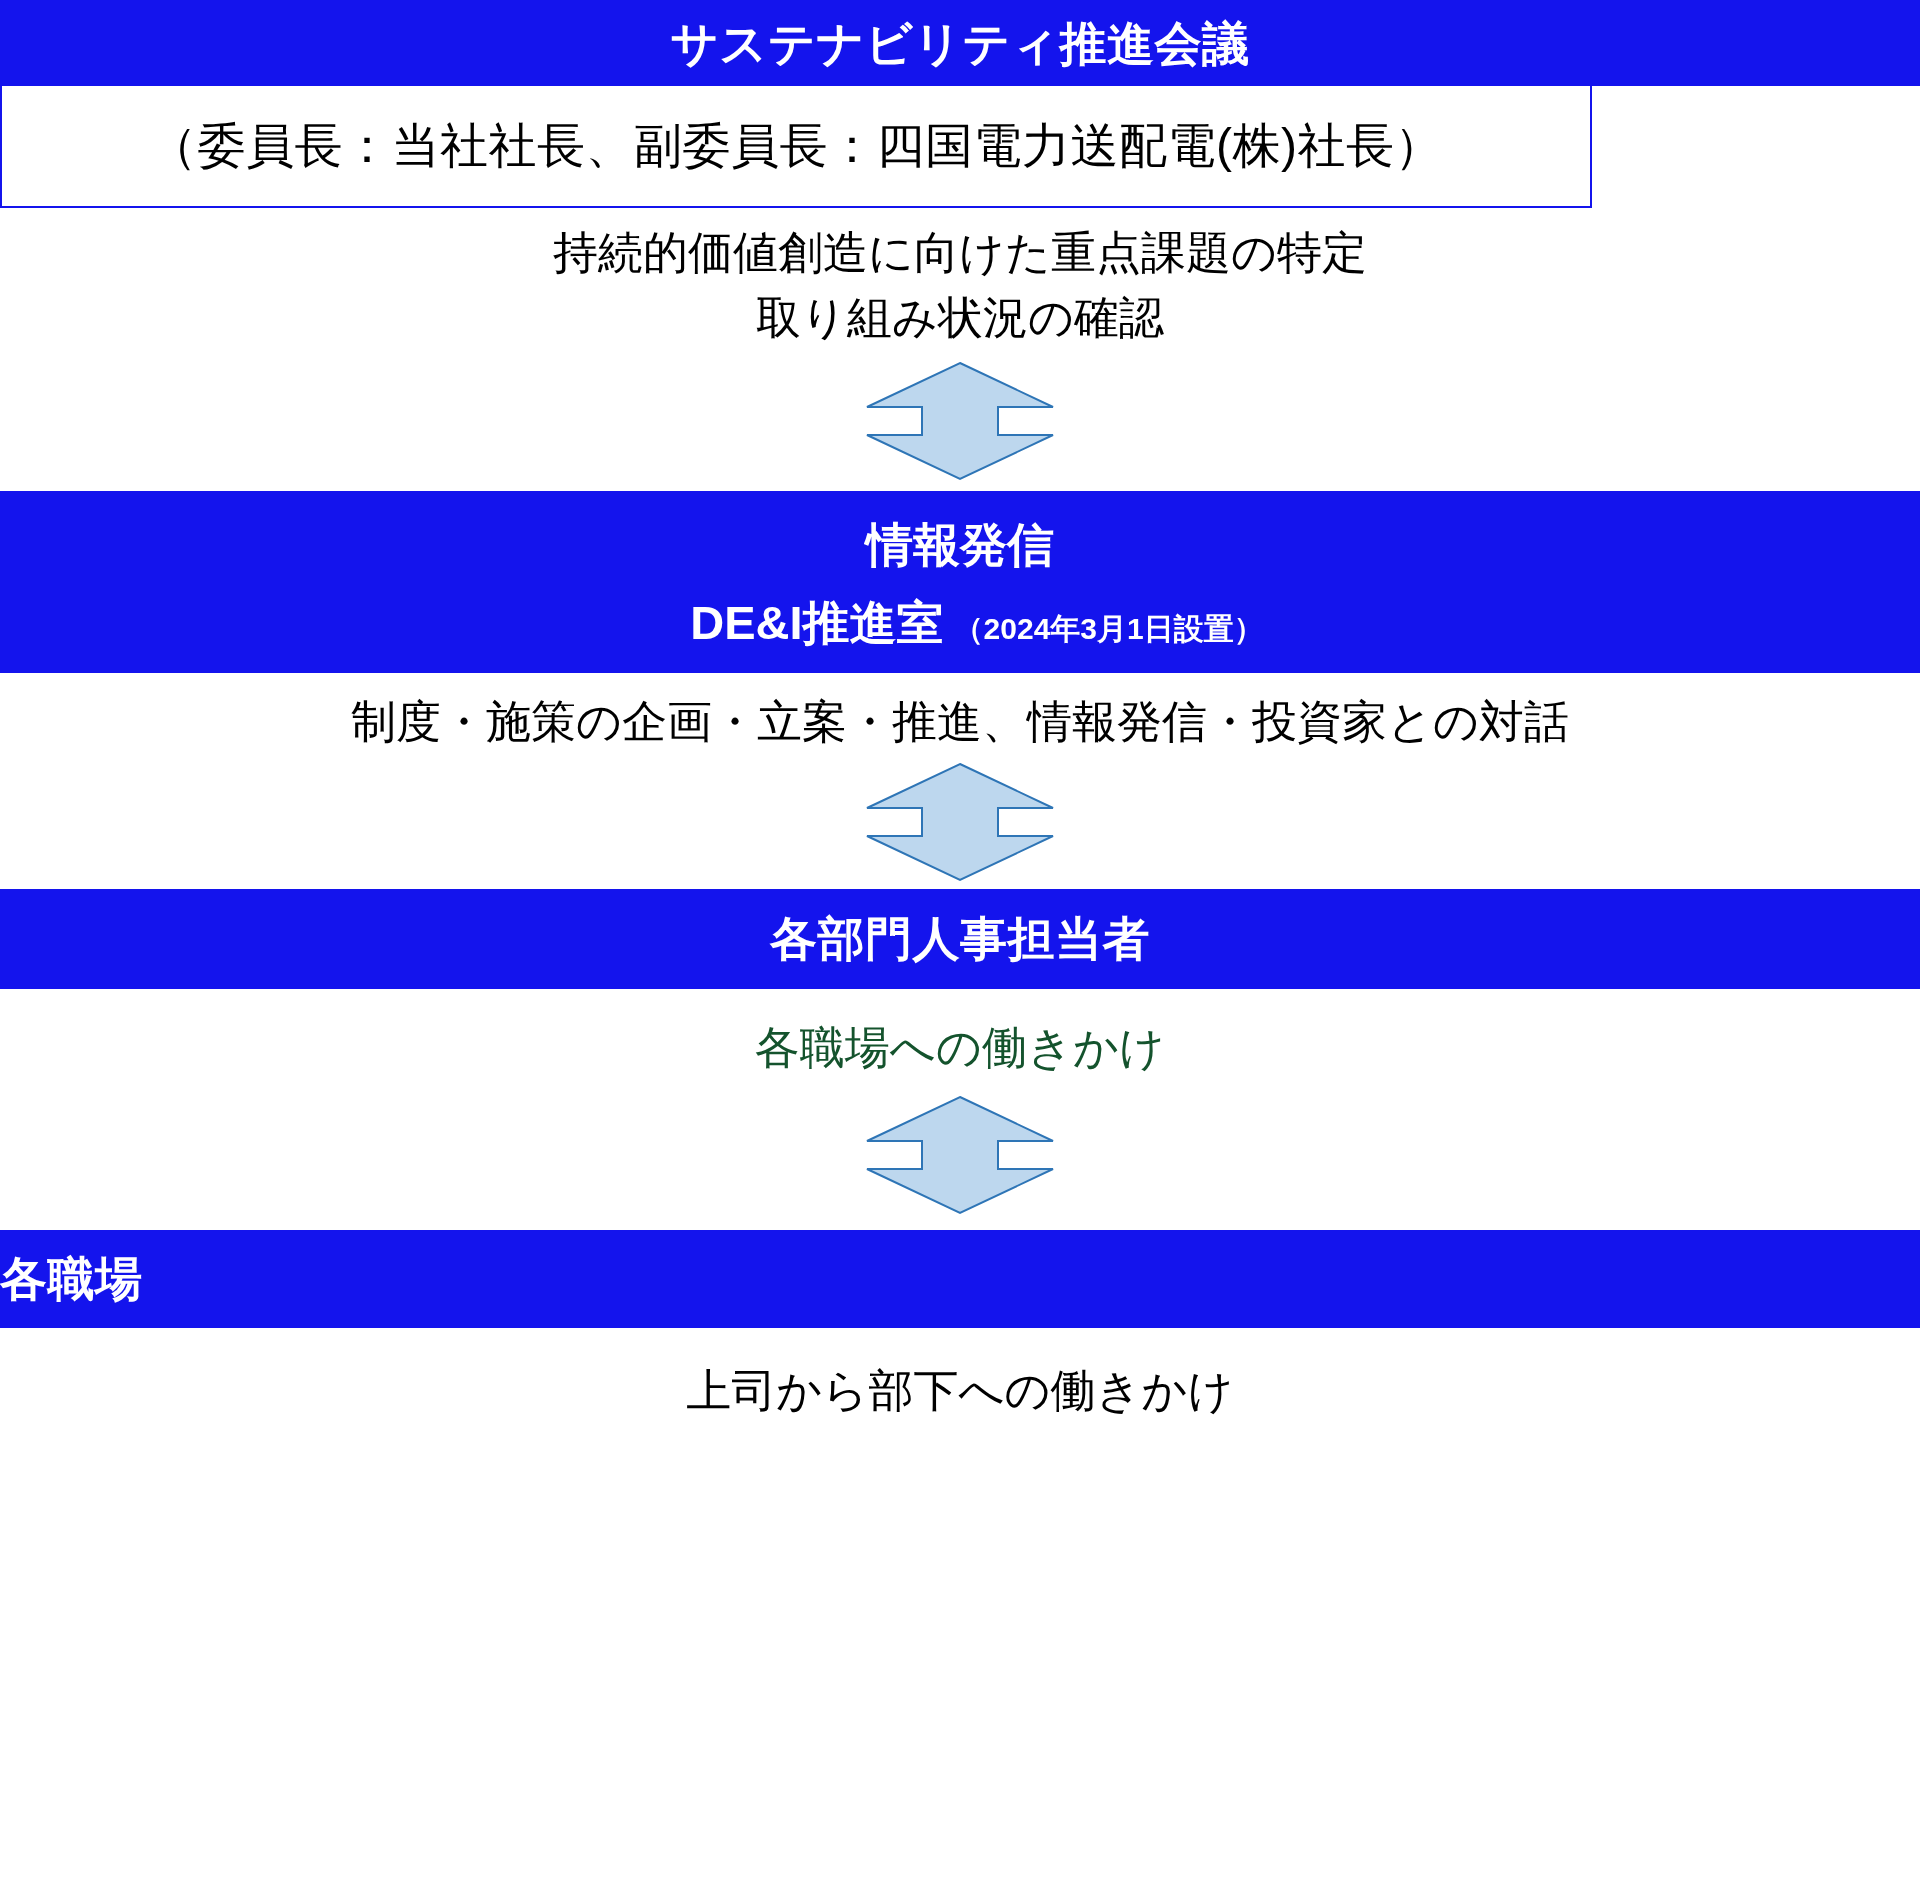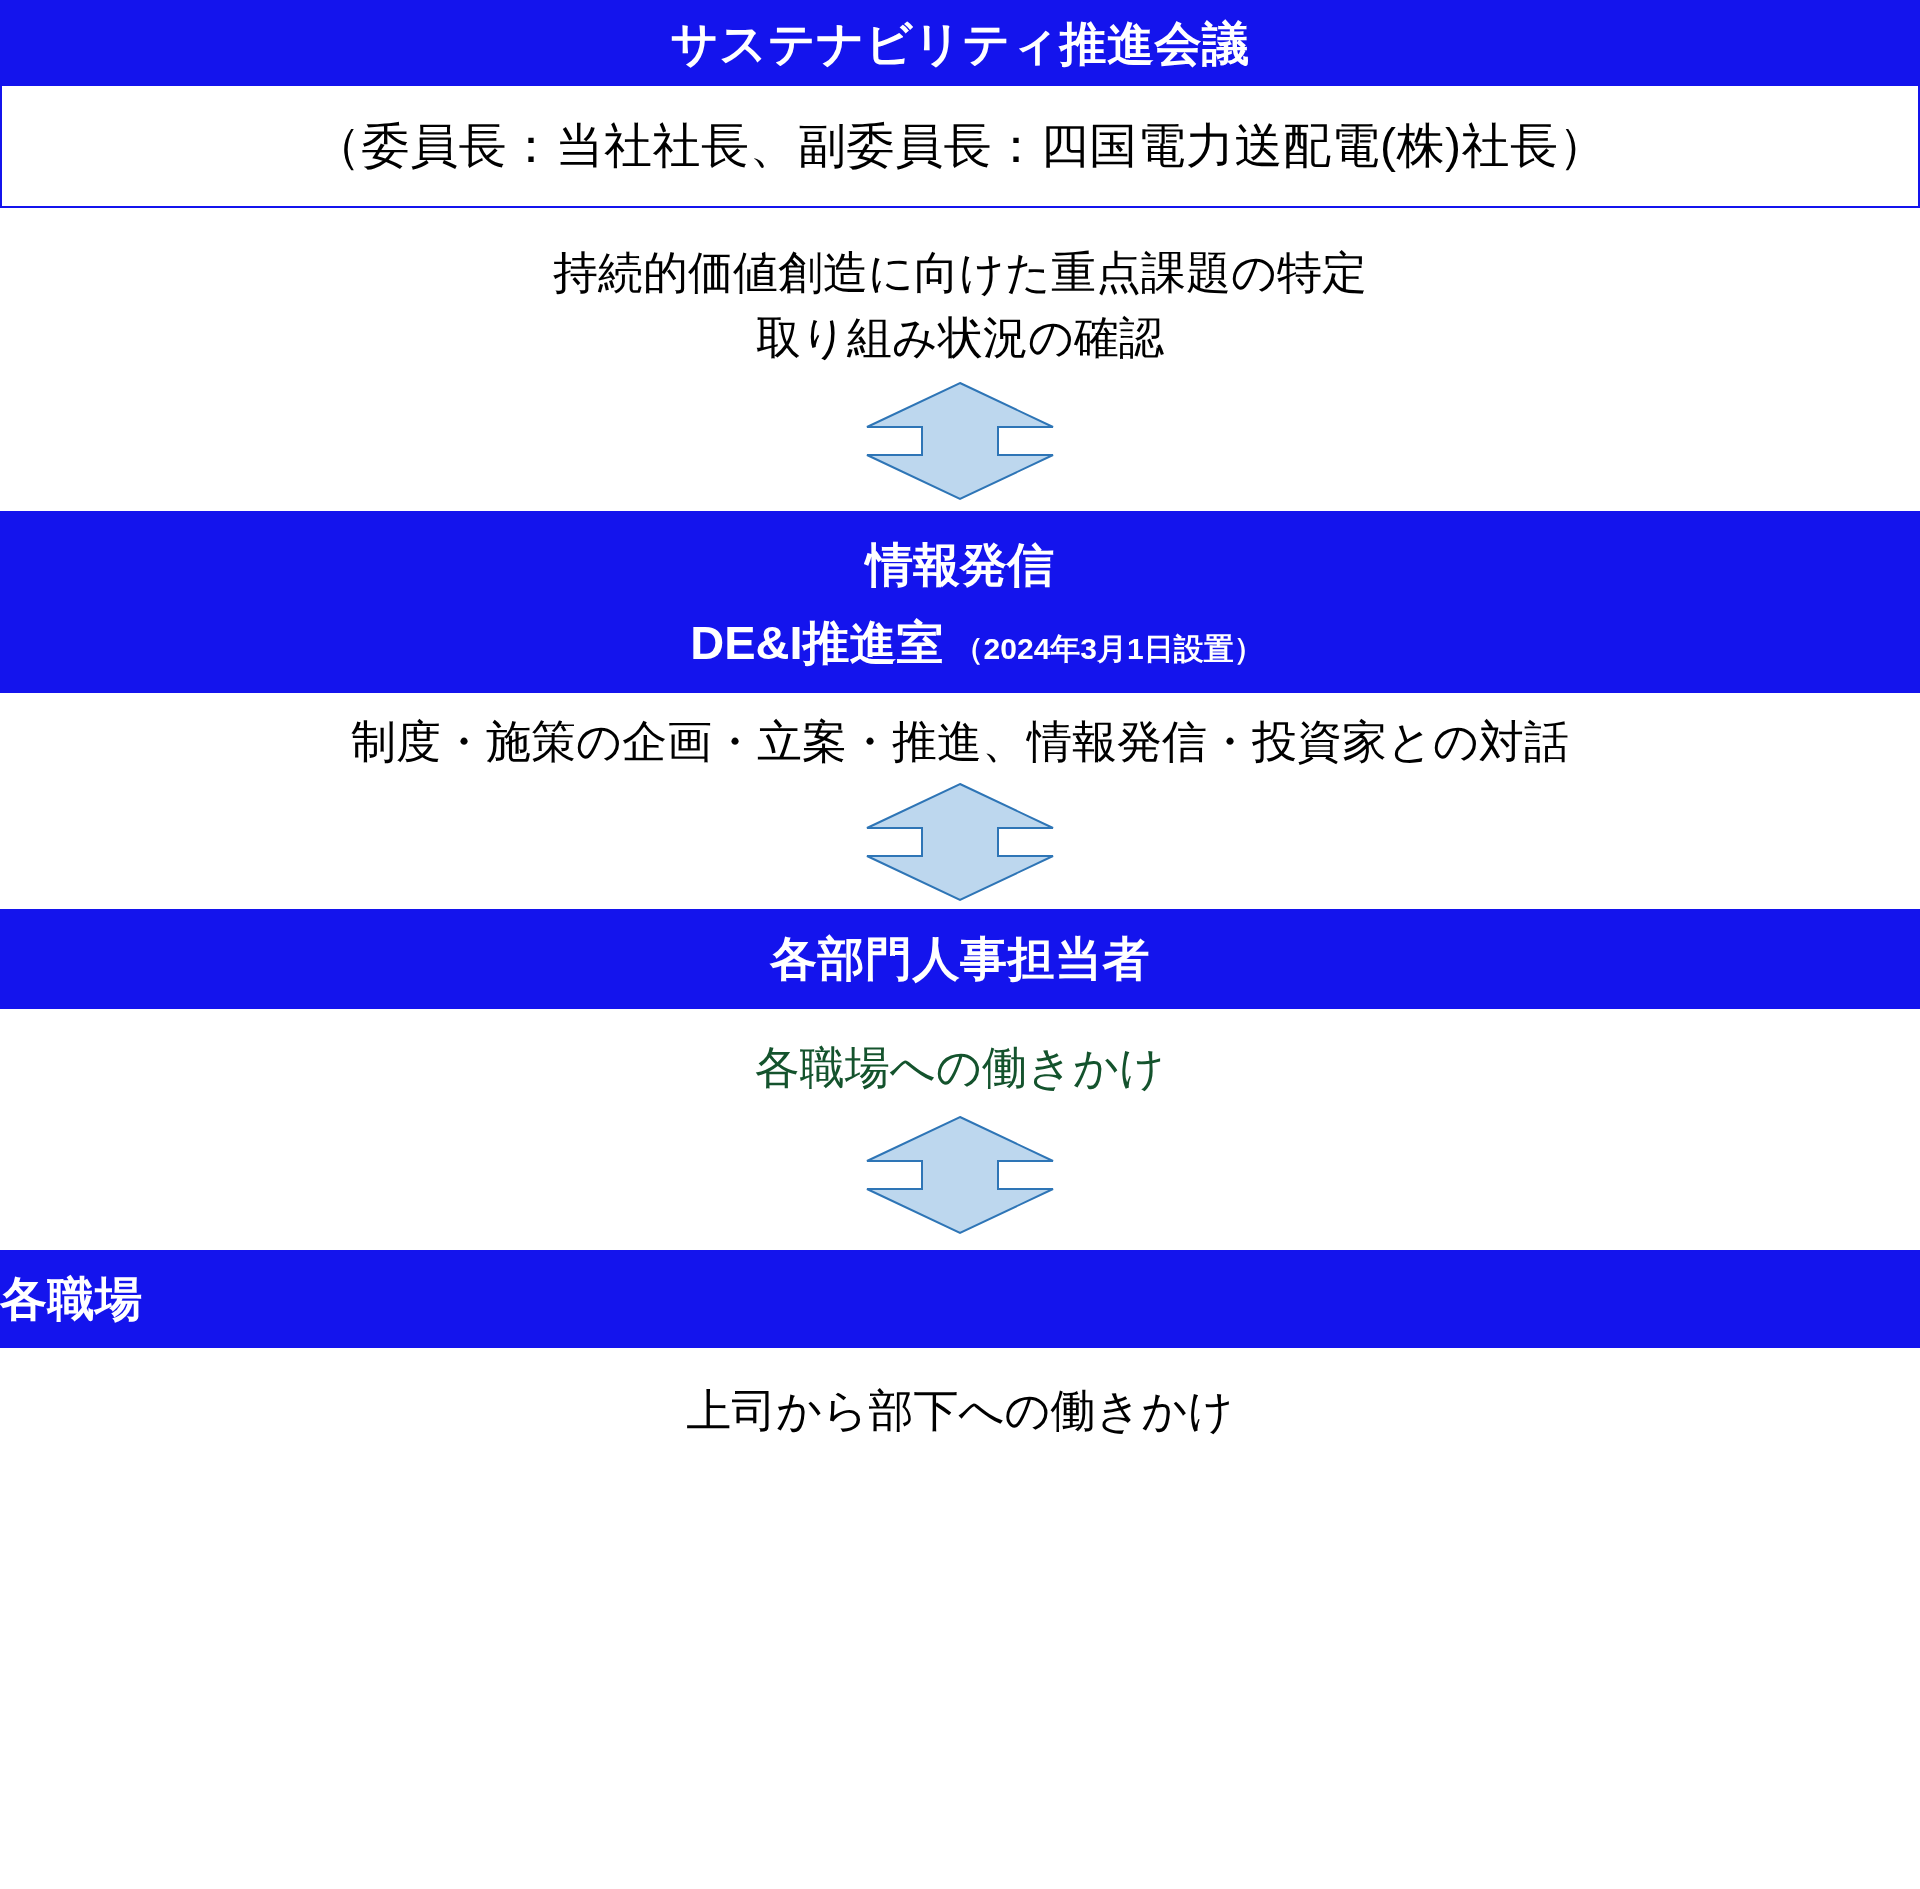--- a/index.html
+++ b/index.html
@@ -38,21 +38,21 @@
     width: 1920px;
   }
   
   .sec1-band {
     height: 86px;
     display: flex;
     align-items: center;
     justify-content: center;
   }
   .sec1-subbox {
-    width: 1920px;
+    width: 1592px;
     box-sizing: border-box;
     border: 2px solid #1414ed;
     border-top: none;
     background: #ffffff;
     height: 122px;
     display: flex;
     align-items: center;
     justify-content: center;
   }
   .sec1-subbox span {
@@ -60,21 +60,21 @@
     color: #000000;
     letter-spacing: 0.5px;
   }
   .note-line {
     text-align: center;
     font-size: 45px;
     color: #000000;
     line-height: 1.45;
   }
   .sec1-notes {
-    padding-top: 32px;
+    padding-top: 12px;
   }
   
   .arrow-wrap {
     width: 1920px;
     display: flex;
     justify-content: center;
     align-items: center;
   }
   .arrow-svg {
     display: block;

